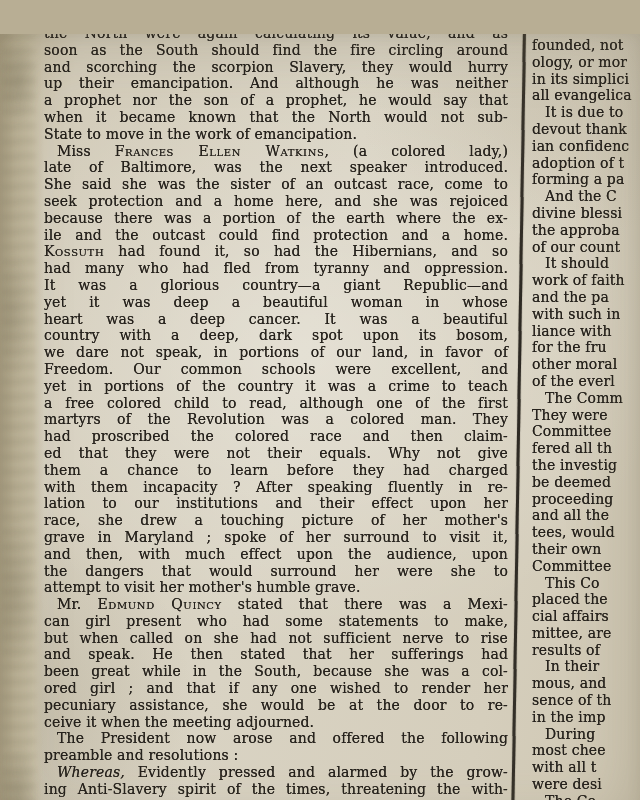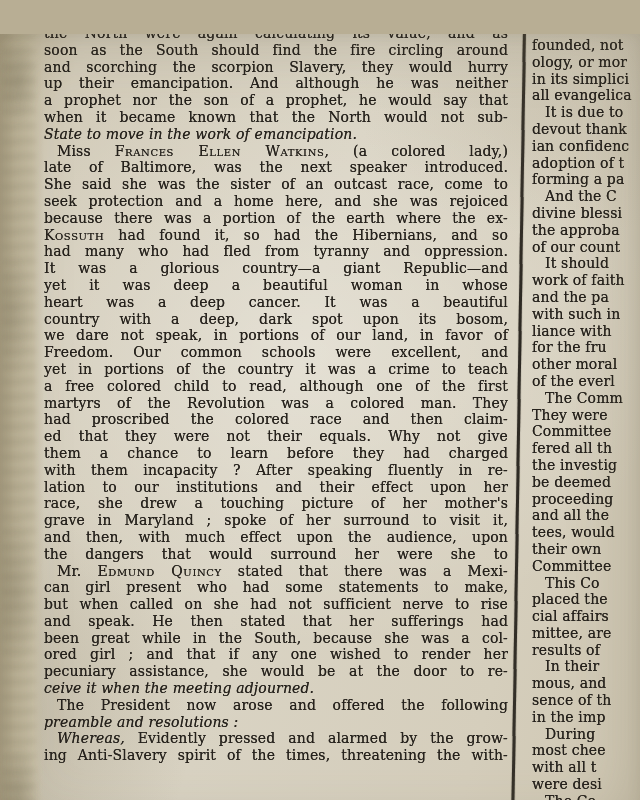--- a/index.html
+++ b/index.html
@@ -64,21 +64,21 @@
     box-shadow: 0 0 1px rgba(40,36,28,0.8);
   }
   .line {
     font-size: 14px; line-height: 16.8px; height: 16.8px;
     letter-spacing: 0.15px;
     text-align: justify; text-align-last: justify;
     white-space: nowrap; overflow: visible;
     text-shadow: 0 0 0.6px rgba(34,30,24,0.85);
   }
   .line.indent { padding-left: 13px; }
-  .line.pend { text-align: center; text-align-last: left; font-style: italic; }
+  .line.pend { text-align: center; text-align-last: left; }
   .sc { font-variant: small-caps; letter-spacing: 0.6px; }
   .it { font-style: italic; }
 </style>
 </head>
 <body style="--ink: #26221d;">
 
 <div id="page">
   <div id="left-margin"></div>
   <div id="main-column">
       <div class="line">the North were again calculating its value, and as</div>
@@ -86,40 +86,42 @@
       <div class="line">and scorching the scorpion Slavery, they would hurry</div>
       <div class="line">up their emancipation.  And although he was neither</div>
       <div class="line">a prophet nor the son of a prophet, he would say that</div>
       <div class="line">when it became known that the North would not sub-</div>
       <div class="line pend">State to move in the work of emancipation.</div>
       <div class="line indent">Miss <span class="sc">Frances Ellen Watkins</span>, (a colored lady,)</div>
       <div class="line">late of Baltimore, was the next speaker introduced.</div>
       <div class="line">She said she was the sister of an outcast race, come to</div>
       <div class="line">seek protection and a home here, and she was rejoiced</div>
       <div class="line">because there was a portion of the earth where the ex-</div>
+      <div class="line">ile and the outcast could find  protection and a home.</div>
       <div class="line"><span class="sc">Kossuth</span> had found it, so had the Hibernians, and so</div>
       <div class="line">had many who had fled from tyranny and oppression.</div>
       <div class="line">It was a glorious country—a giant Republic—and</div>
       <div class="line">yet it was deep a beautiful woman in whose</div>
       <div class="line">heart was a deep cancer.  It was a beautiful</div>
       <div class="line">country with a deep, dark spot upon its bosom,</div>
       <div class="line">we dare not speak, in portions of our land, in favor of</div>
       <div class="line">Freedom.  Our common schools were excellent, and</div>
       <div class="line">yet in portions of the country it was a crime to teach</div>
       <div class="line">a free colored child to read, although one of the first</div>
       <div class="line">martyrs of the Revolution was a colored man.  They</div>
       <div class="line">had proscribed the colored race and then claim-</div>
       <div class="line">ed that they were not their equals.  Why not give</div>
       <div class="line">them a chance to learn before they had charged</div>
       <div class="line">with them incapacity ?  After speaking fluently in re-</div>
       <div class="line">lation to our institutions and their effect upon her</div>
       <div class="line">race, she drew a touching picture of her mother's</div>
       <div class="line">grave in Maryland ; spoke of her surround to visit it,</div>
       <div class="line">and then, with much effect upon the audience, upon</div>
       <div class="line">the dangers that would surround her were she to</div>
+      <div class="line pend">attempt to visit her mother's humble grave.</div>
       <div class="line indent">Mr. <span class="sc">Edmund Quincy</span> stated that there was a Mexi-</div>
       <div class="line">can girl present who had some statements to make,</div>
       <div class="line">but when called on she had not sufficient nerve to rise</div>
       <div class="line">and speak.  He then stated that her sufferings had</div>
       <div class="line">been great while in the South, because she was a col-</div>
       <div class="line">ored girl ; and that if any one wished to render her</div>
       <div class="line">pecuniary assistance, she would be at the  door to re-</div>
       <div class="line pend">ceive it when the meeting adjourned.</div>
       <div class="line indent">The President now arose and offered the following</div>
       <div class="line pend">preamble and resolutions :</div>

